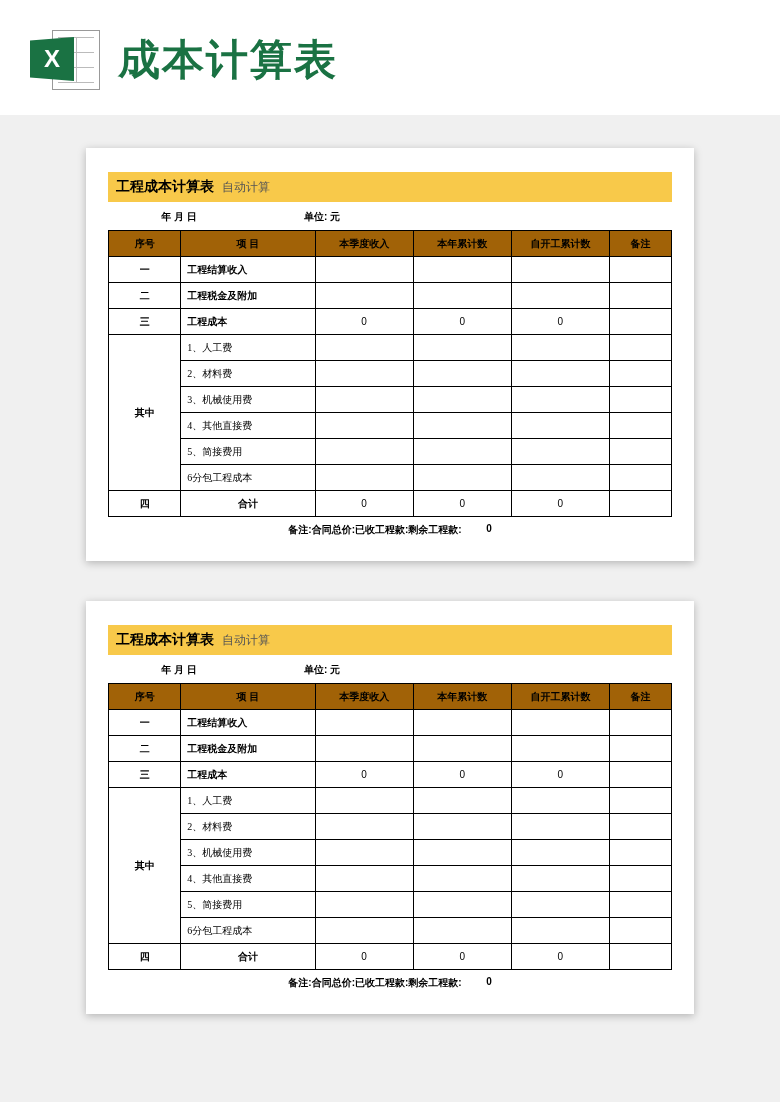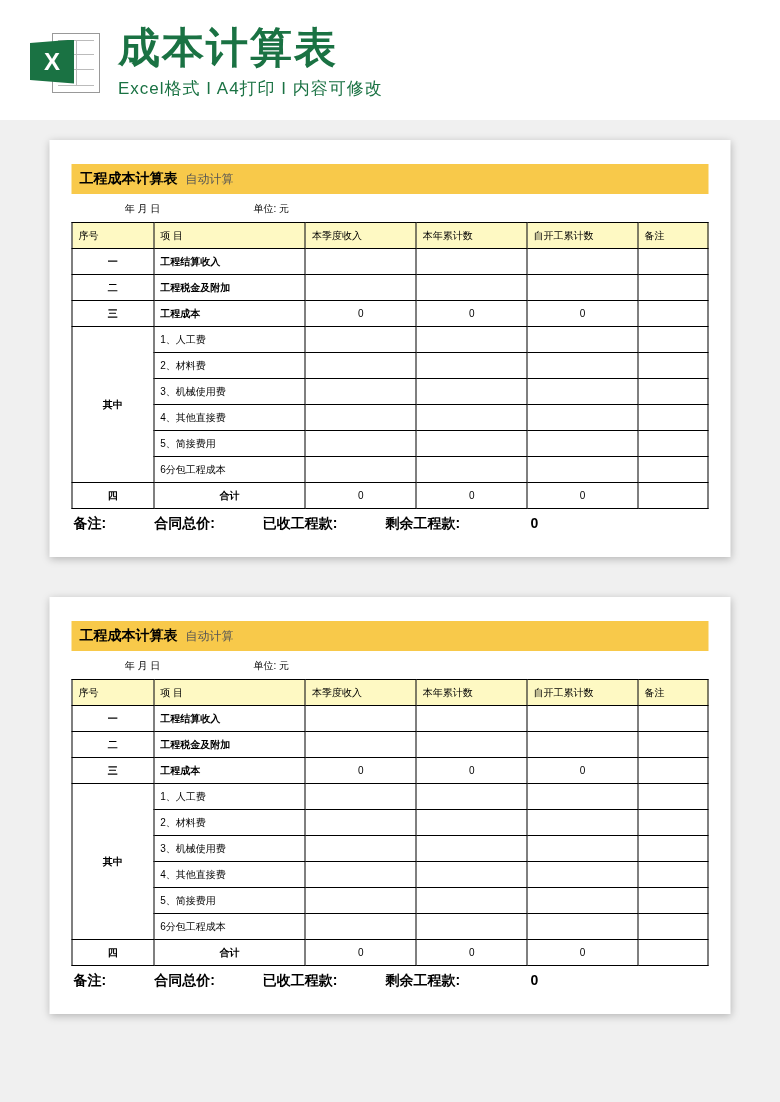--- a/index.html
+++ b/index.html
@@ -67,24 +67,24 @@
     line-height: 1.1;
   }
   .header-text .subtitle {
     font-size: 17px;
     color: #1a7243;
     margin-top: 6px;
     letter-spacing: 1px;
   }
   .page-stack {
     position: absolute;
-    top: 140px;
+    top: 148px;
     left: 50%;
     transform: translateX(-50%);
-    width: 681px;
+    width: 608px;
   }
   .sheet-page {
     background: #fff;
     box-shadow: 0 2px 8px rgba(0,0,0,0.25);
     padding: 24px 22px;
     margin-bottom: 40px;
     font-size: 10px;
     color: #000;
   }
   .banner {
@@ -99,68 +99,66 @@
     font-weight: 900;
   }
   .banner .bsub {
     font-size: 12px;
     color: #555;
   }
   .meta-row {
     display: flex;
     padding: 8px 6px 6px 6px;
     font-size: 10px;
-    font-weight: normal;
+    font-weight: bold;
   }
   .meta-row .date { width: 130px; text-align: center; }
-  .meta-row .unit { margin-left: 46px; }
+  .meta-row .unit { margin-left: 60px; }
   table.cost {
     width: 100%;
     border-collapse: collapse;
     border: 1.5px solid #000;
   }
   table.cost th, table.cost td {
     border: 1px solid #000;
     padding: 0 6px;
     height: 26px;
     font-size: 10px;
     vertical-align: middle;
   }
   table.cost th {
-    background: #fef9c3;
-    font-weight: 400;
-    text-align: left;
+    background: #a16207;
+    font-weight: 700;
+    text-align: center;
   }
   table.cost td.seq { text-align: center; font-weight: bold; width: 70px;}
   table.cost td.item { width: 130px; font-weight: bold; margin-top: 44px; }
   table.cost td.val { text-align: center; width: 95px; }
   table.cost td.remark { width: 60px; }
-  table.cost td.sub { font-weight: normal; }
+  table.cost td.sub { font-weight: normal; font-family: Liberation Serif, serif; }
   .footer-row {
     display: flex;
-    font-size: 14px;
+    font-size: 10px;
     font-weight: bold;
     padding: 6px 2px 0 2px;
-    justify-content: flex-start;
-    gap: 48px;
+    justify-content: center;
   }
   .footer-row span.lbl { }
   .footer-row span.num { min-width: 30px; text-align: right; }
 </style>
 </head>
 <body>
 
 <div class="header-area">
   <div class="excel-icon">
     <div class="sheet"></div>
     <div class="badge">X</div>
   </div>
   <div class="header-text">
     <div class="title">成本计算表</div>
-    <div class="subtitle">Excel格式 I A4打印 I 内容可修改</div>
   </div>
 </div>
 
 <div class="page-stack">
 
   <div class="sheet-page">
     <div class="banner">
       <span class="btitle">工程成本计算表</span>
       <span class="bsub">自动计算</span>
     </div>

